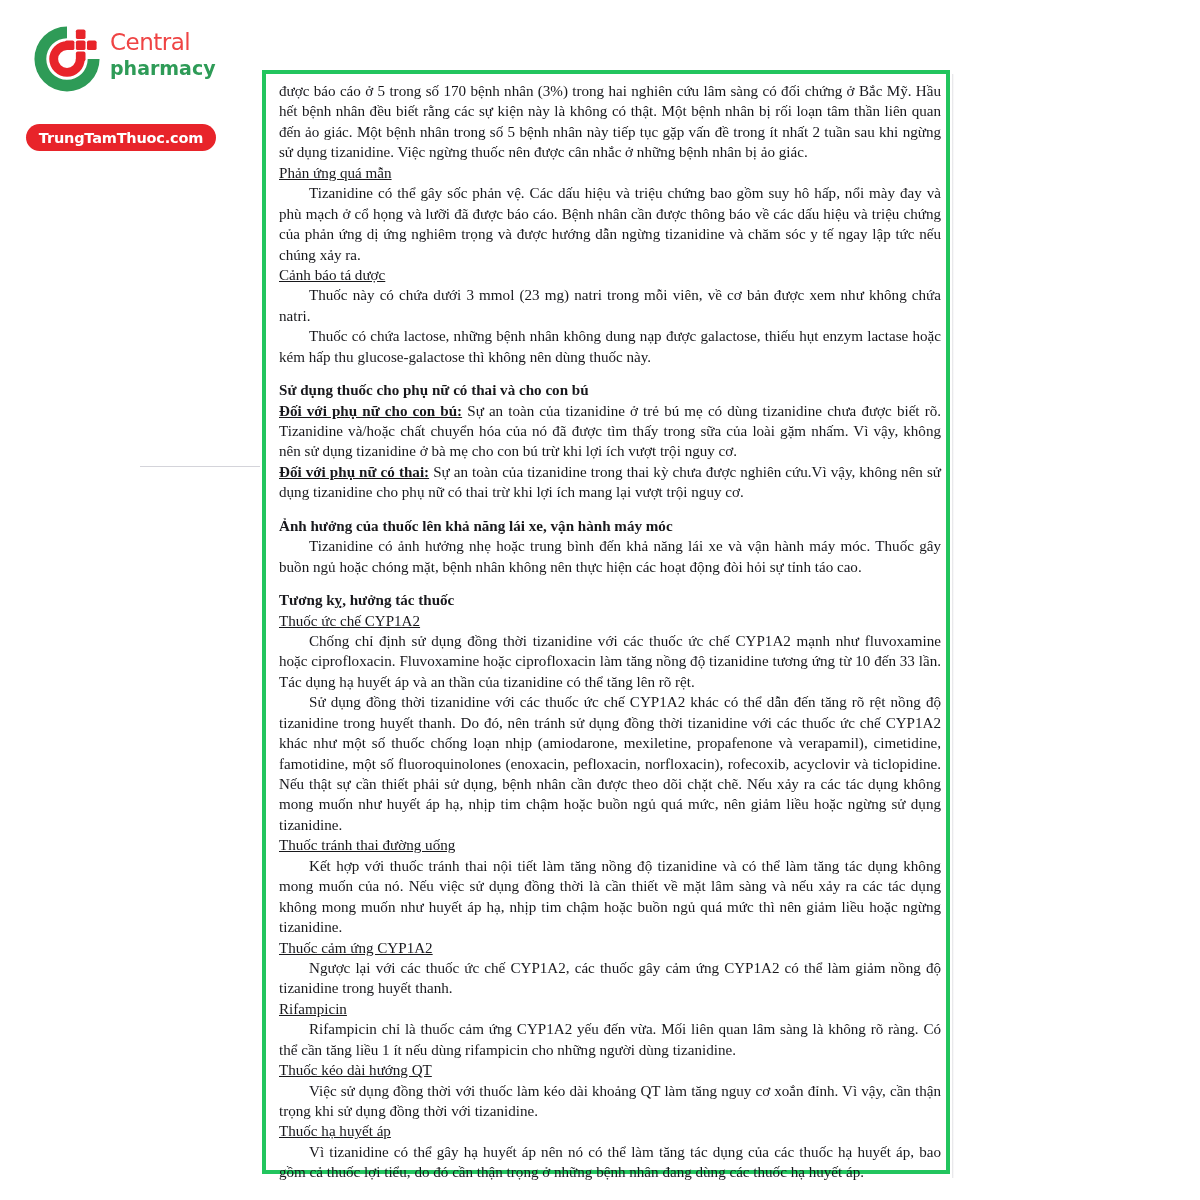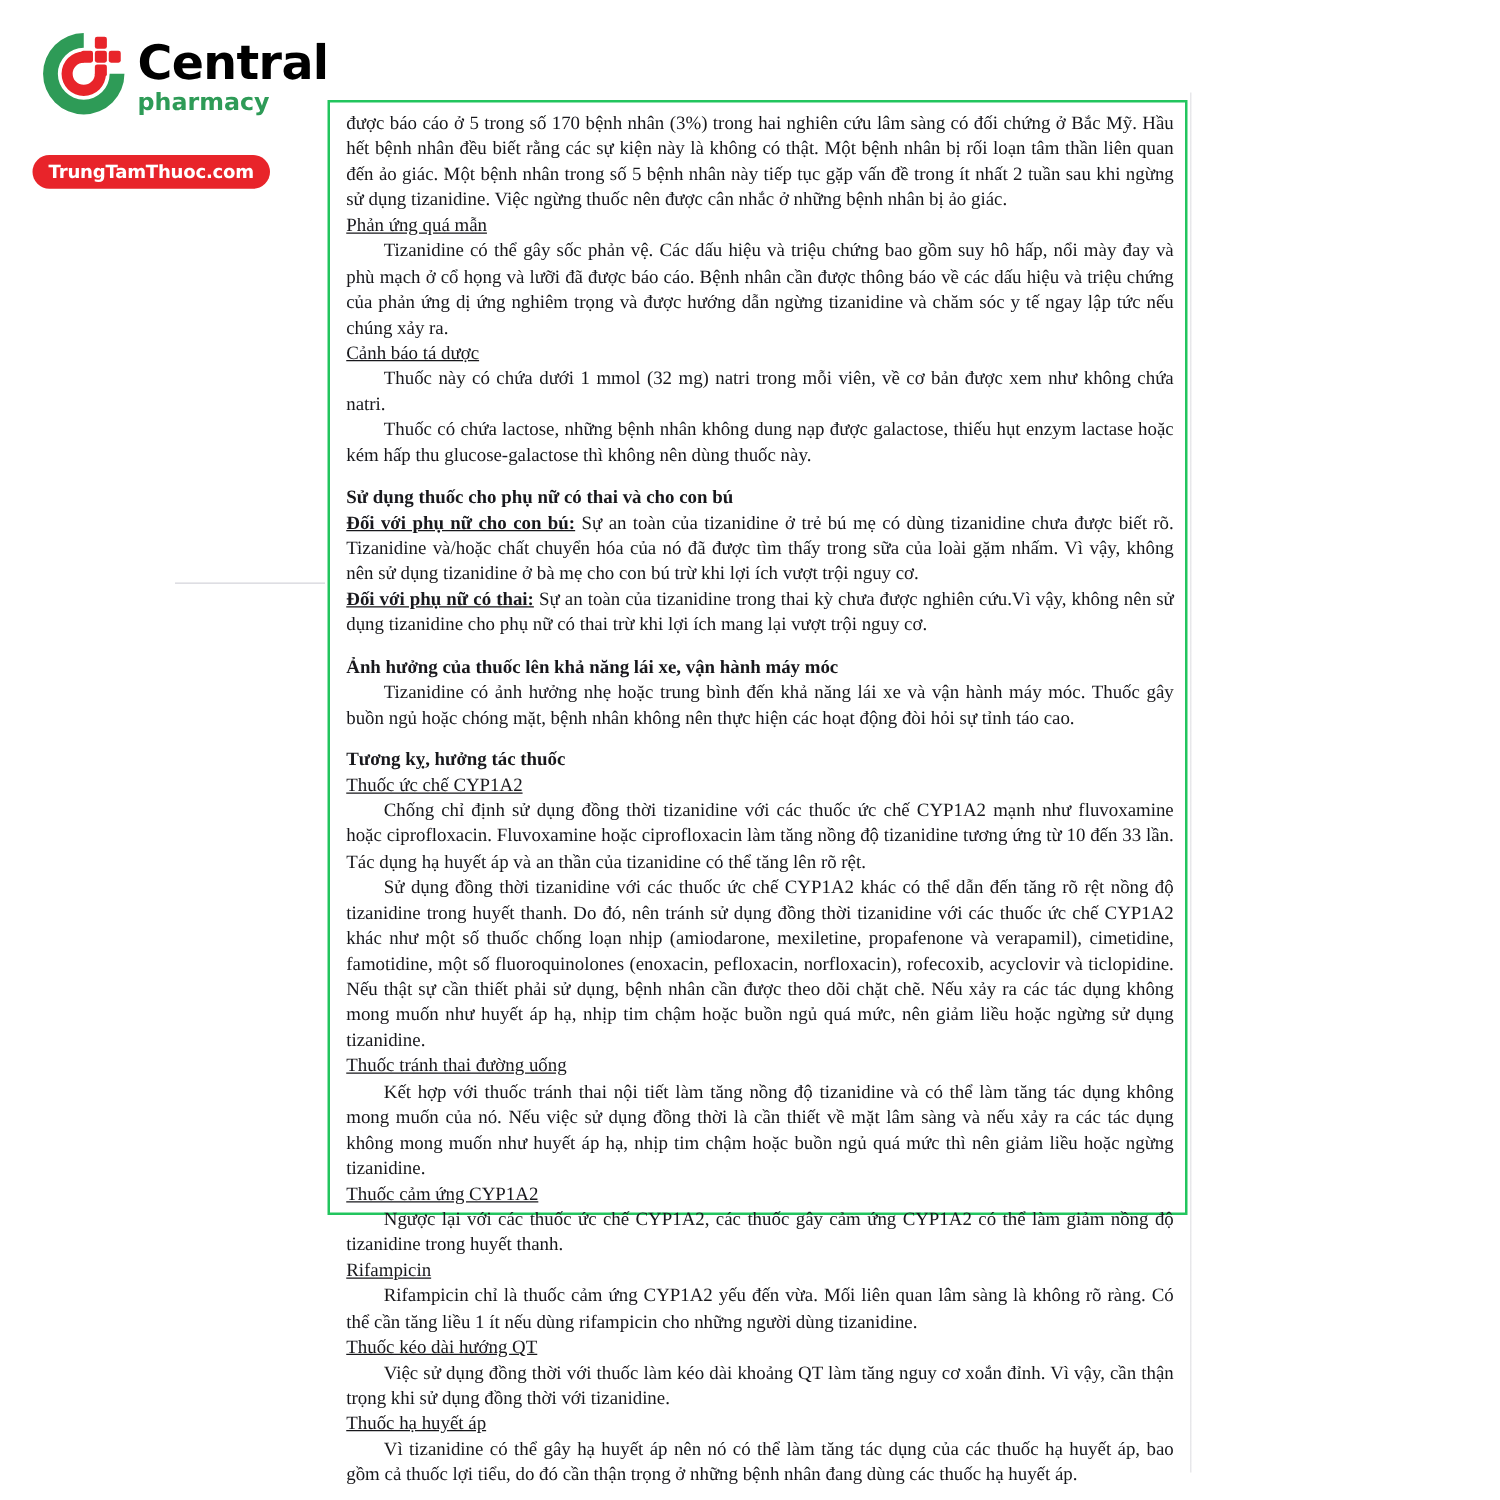--- a/index.html
+++ b/index.html
@@ -41,23 +41,23 @@
   }
 
   #brand-wordmark {
     position: absolute;
     left: 96px;
     top: 18px;
     width: 140px;
   }
   #brand-name {
     font-family: "DejaVu Sans", sans-serif;
-    font-size: 38px;
-    font-weight: 700;
-    color: #000000;
+    font-size: 23px;
+    font-weight: 400;
+    color: #ef4444;
     line-height: 0.95;
     letter-spacing: -0.5px;
   }
   #brand-sub {
     font-family: "DejaVu Sans", sans-serif;
     font-size: 19px;
     font-weight: 600;
     color: #2e9b57;
     line-height: 1;
     margin-top: 5px;
@@ -82,25 +82,25 @@
     font-weight: 700;
     color: #ffffff;
     letter-spacing: -0.2px;
     white-space: nowrap;
   }
 
   
   #scan-page {
     position: absolute;
     left: 262px;
-    top: 80px;
+    top: 70px;
     width: 688px;
-    height: 892px;
+    height: 1104px;
     background: #ffffff;
-    border: 2px solid #22c55e;
+    border: 4px solid #22c55e;
     box-sizing: border-box;
   }
 
   #scan-body {
     position: absolute;
     left: 13px;
     top: 7px;
     width: 662px;
     color: #18181c;
     font-size: 15.1px;
@@ -186,21 +186,21 @@
     <span id="site-pill-label">TrungTamThuoc.com</span>
   </div>
 </div>
 
 <div id="scan-page">
   <div id="scan-body">
       <p class="para noindent" id="block-hallucination-continued">được báo cáo ở 5 trong số 170 bệnh nhân (3%) trong hai nghiên cứu lâm sàng có đối chứng ở Bắc Mỹ. Hầu hết bệnh nhân đều biết rằng các sự kiện này là không có thật. Một bệnh nhân bị rối loạn tâm thần liên quan đến ảo giác. Một bệnh nhân trong số 5 bệnh nhân này tiếp tục gặp vấn đề trong ít nhất 2 tuần sau khi ngừng sử dụng tizanidine. Việc ngừng thuốc nên được cân nhắc ở những bệnh nhân bị ảo giác.</p>
       <p class="heading-underline" id="heading-hypersensitivity">Phản ứng quá mẫn</p>
       <p class="para" id="para-hypersensitivity">Tizanidine có thể gây sốc phản vệ. Các dấu hiệu và triệu chứng bao gồm suy hô hấp, nổi mày đay và phù mạch ở cổ họng và lưỡi đã được báo cáo. Bệnh nhân cần được thông báo về các dấu hiệu và triệu chứng của phản ứng dị ứng nghiêm trọng và được hướng dẫn ngừng tizanidine và chăm sóc y tế ngay lập tức nếu chúng xảy ra.</p>
       <p class="heading-underline" id="heading-excipient-warning">Cảnh báo tá dược</p>
-      <p class="para" id="para-sodium">Thuốc này có chứa dưới 1 mmol (32 mg) natri trong mỗi viên, về cơ bản được xem như không chứa natri.</p>
+      <p class="para" id="para-sodium">Thuốc này có chứa dưới 3 mmol (23 mg) natri trong mỗi viên, về cơ bản được xem như không chứa natri.</p>
       <p class="para" id="para-lactose">Thuốc có chứa lactose, những bệnh nhân không dung nạp được galactose, thiếu hụt enzym lactase hoặc kém hấp thu glucose-galactose thì không nên dùng thuốc này.</p>
       <div class="spacer" id="spacer-1"></div>
       <p class="heading-bold" id="heading-pregnancy-lactation">Sử dụng thuốc cho phụ nữ có thai và cho con bú</p>
       <p class="para noindent" id="para-lactation"><span class="inline-label">Đối với phụ nữ cho con bú:</span> Sự an toàn của tizanidine ở trẻ bú mẹ có dùng tizanidine chưa được biết rõ. Tizanidine và/hoặc chất chuyển hóa của nó đã được tìm thấy trong sữa của loài gặm nhấm. Vì vậy, không nên sử dụng tizanidine ở bà mẹ cho con bú trừ khi lợi ích vượt trội nguy cơ.</p>
       <p class="para noindent" id="para-pregnancy"><span class="inline-label">Đối với phụ nữ có thai:</span> Sự an toàn của tizanidine trong thai kỳ chưa được nghiên cứu.Vì vậy, không nên sử dụng tizanidine cho phụ nữ có thai trừ khi lợi ích mang lại vượt trội nguy cơ.</p>
       <div class="spacer" id="spacer-2"></div>
       <p class="heading-bold" id="heading-driving">Ảnh hưởng của thuốc lên khả năng lái xe, vận hành máy móc</p>
       <p class="para" id="para-driving">Tizanidine có ảnh hưởng nhẹ hoặc trung bình đến khả năng lái xe và vận hành máy móc. Thuốc gây buồn ngủ hoặc chóng mặt, bệnh nhân không nên thực hiện các hoạt động đòi hỏi sự tỉnh táo cao.</p>
       <div class="spacer" id="spacer-3"></div>
       <p class="heading-bold" id="heading-interactions">Tương kỵ, hưởng tác thuốc</p>

